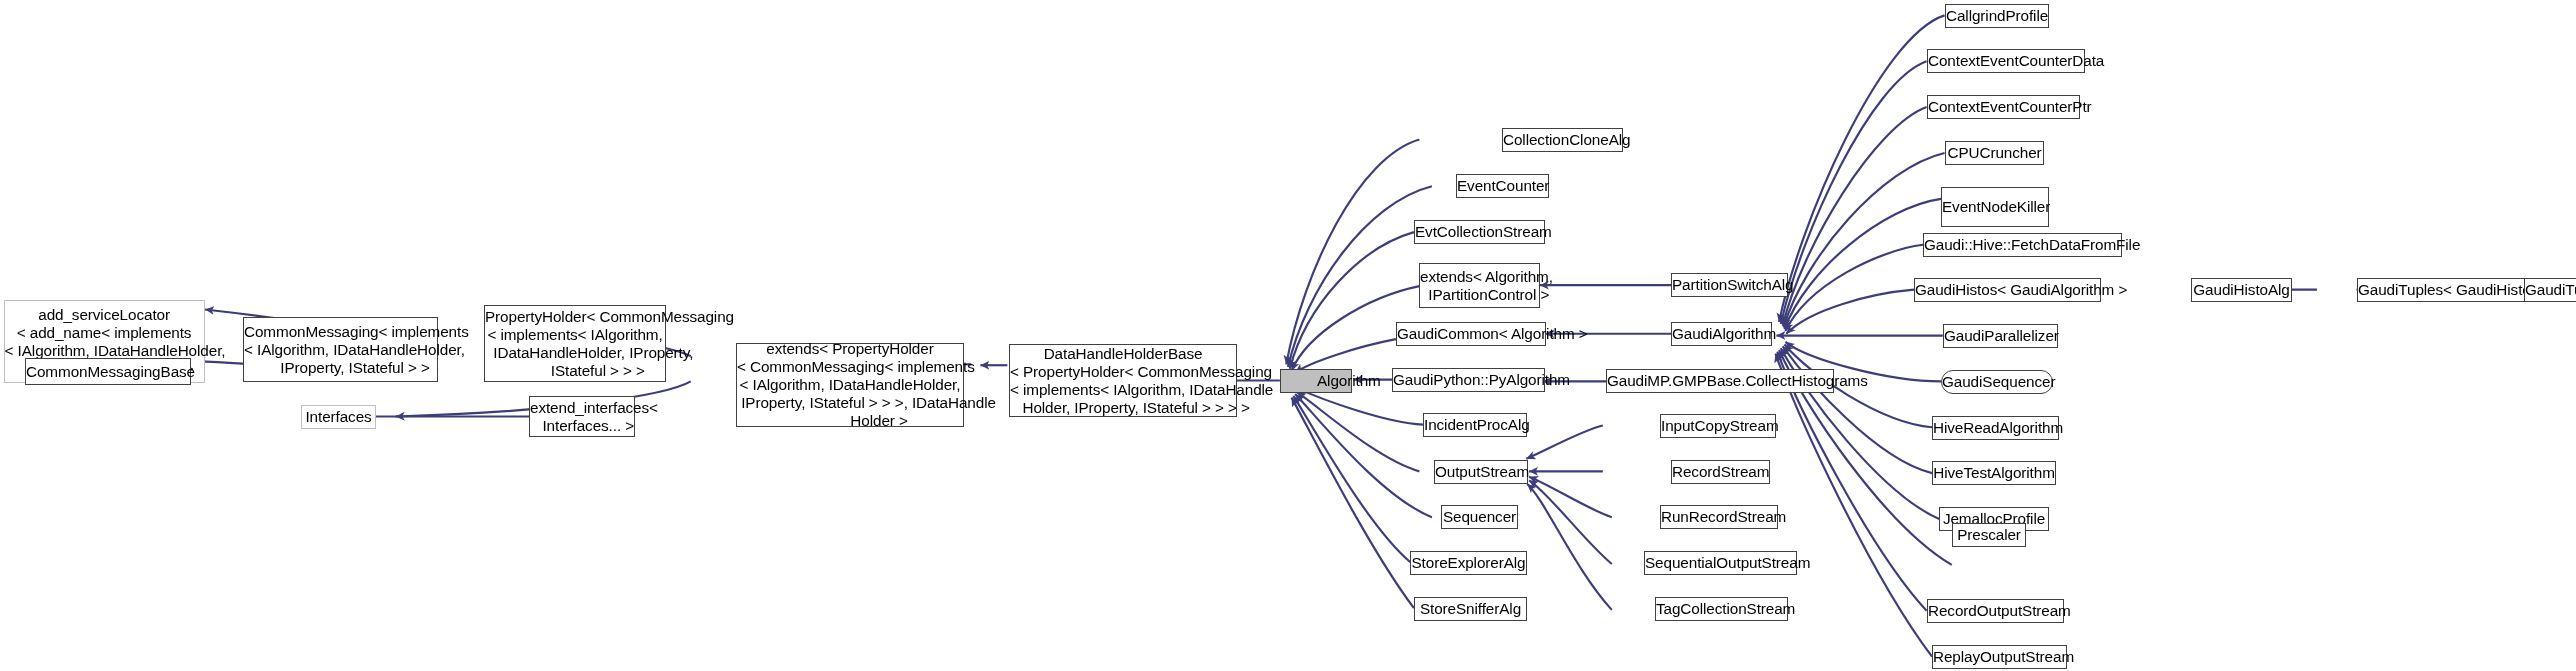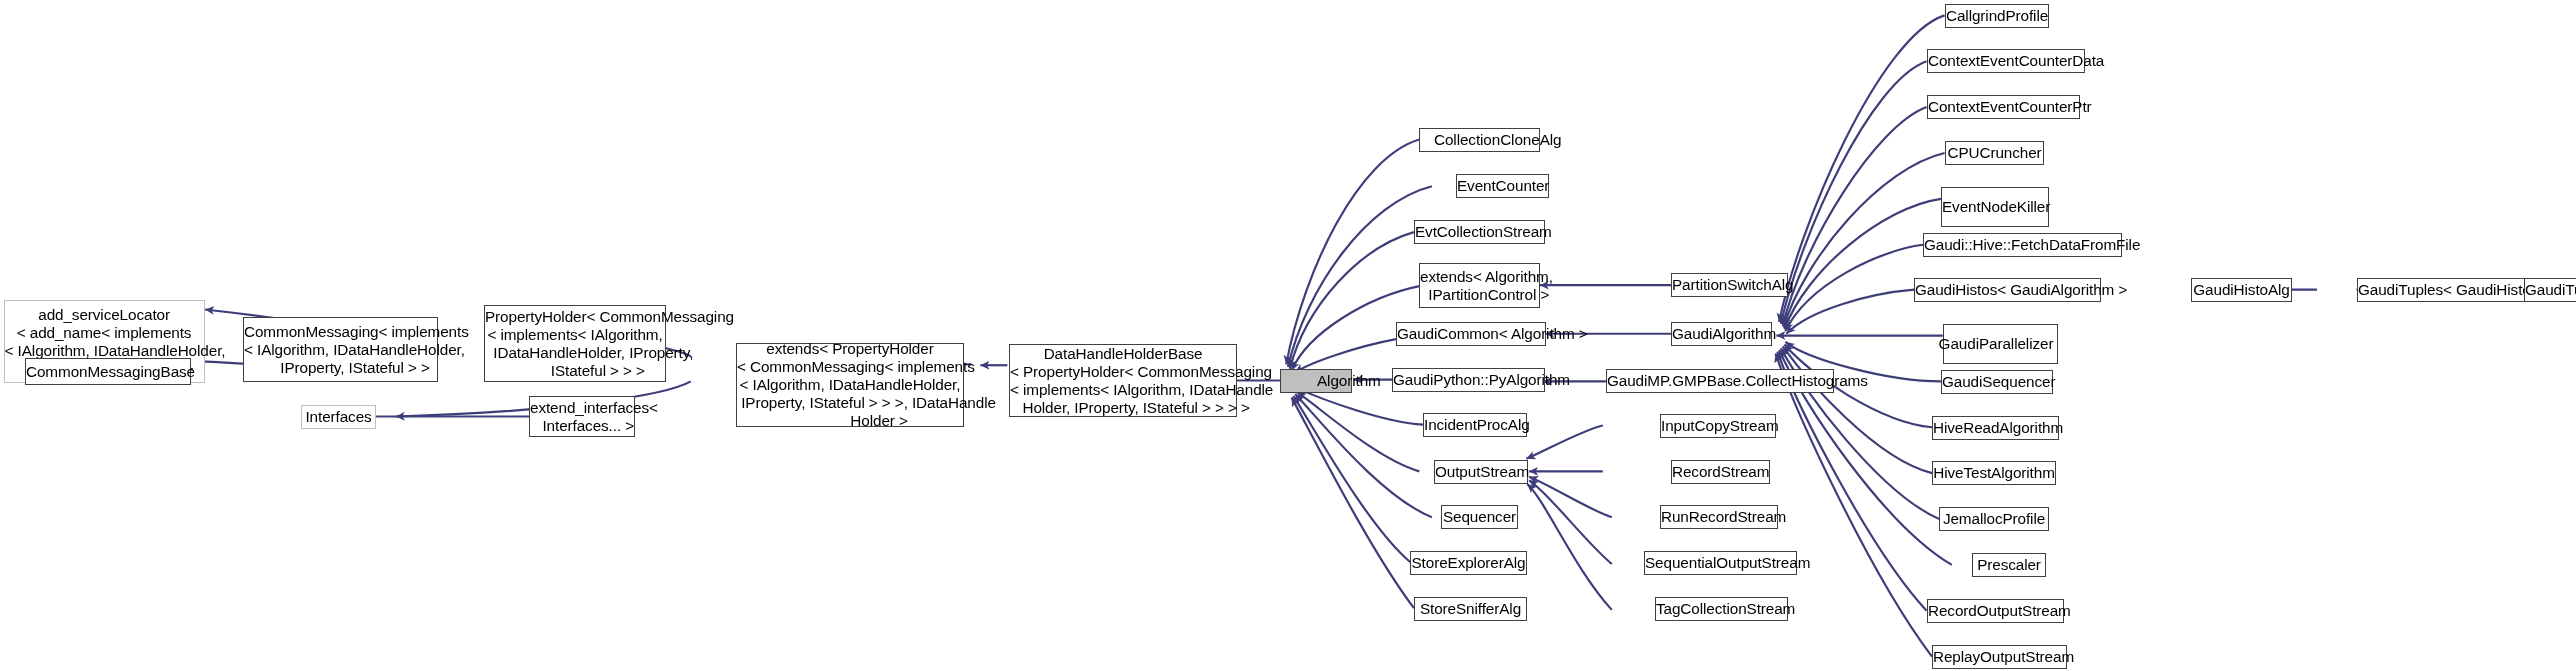--- a/index.html
+++ b/index.html
@@ -161,21 +161,21 @@
     <span class="lbl">DataHandleHolderBase
 &lt; PropertyHolder&lt; CommonMessaging
 &lt; implements&lt; IAlgorithm, IDataHandle
    Holder, IProperty, IStateful &gt; &gt; &gt; &gt;</span>
   </div>
 
   <div class="node current" style="left:1280px;top:369px;width:72px;height:24px;font-size:15.3px;padding-left:36px;">
     <span class="lbl">Algorithm</span>
   </div>
 
-  <div class="node" style="left:1419px;top:128px;width:121px;height:24px;padding-left:14px;">
+  <div class="node" style="left:1502px;top:128px;width:121px;height:24px;">
     <span class="lbl">CollectionCloneAlg</span>
   </div>
 
   <div class="node" style="left:1432px;top:174px;width:93px;height:24px;margin-left:24px;">
     <span class="lbl">EventCounter</span>
   </div>
 
   <div class="node" style="left:1414px;top:220px;width:131px;height:24px;">
     <span class="lbl">EvtCollectionStream</span>
   </div>
@@ -266,41 +266,41 @@
   </div>
 
   <div class="node" style="left:1923px;top:233px;width:199px;height:24px;">
     <span class="lbl">Gaudi::Hive::FetchDataFromFile</span>
   </div>
 
   <div class="node" style="left:1914px;top:278px;width:187px;height:24px;">
     <span class="lbl">GaudiHistos&lt; GaudiAlgorithm &gt;</span>
   </div>
 
-  <div class="node" style="left:1943px;top:324px;width:115px;height:40px;justify-content:flex-end;">
+  <div class="node" style="left:1943px;top:324px;width:115px;height:24px;">
     <span class="lbl">GaudiParallelizer</span>
   </div>
 
-  <div class="node" style="left:1941px;top:370px;width:112px;height:24px;">
+  <div class="node" style="left:1941px;top:370px;width:112px;height:24px;border-radius:12px;">
     <span class="lbl">GaudiSequencer</span>
   </div>
 
   <div class="node" style="left:1932px;top:416px;width:127px;height:24px;">
     <span class="lbl">HiveReadAlgorithm</span>
   </div>
 
   <div class="node" style="left:1932px;top:461px;width:124px;height:24px;">
     <span class="lbl">HiveTestAlgorithm</span>
   </div>
 
   <div class="node" style="left:1939px;top:507px;width:110px;height:24px;">
     <span class="lbl">JemallocProfile</span>
   </div>
 
-  <div class="node" style="left:1952px;top:553px;width:74px;height:24px;margin-left:20px;">
+  <div class="node" style="left:1952px;top:523px;width:74px;height:24px;">
     <span class="lbl">Prescaler</span>
   </div>
 
   <div class="node" style="left:1927px;top:599px;width:137px;height:24px;text-align:right;">
     <span class="lbl">RecordOutputStream</span>
   </div>
 
   <div class="node" style="left:1932px;top:645px;width:135px;height:24px;">
     <span class="lbl">ReplayOutputStream</span>
   </div>

